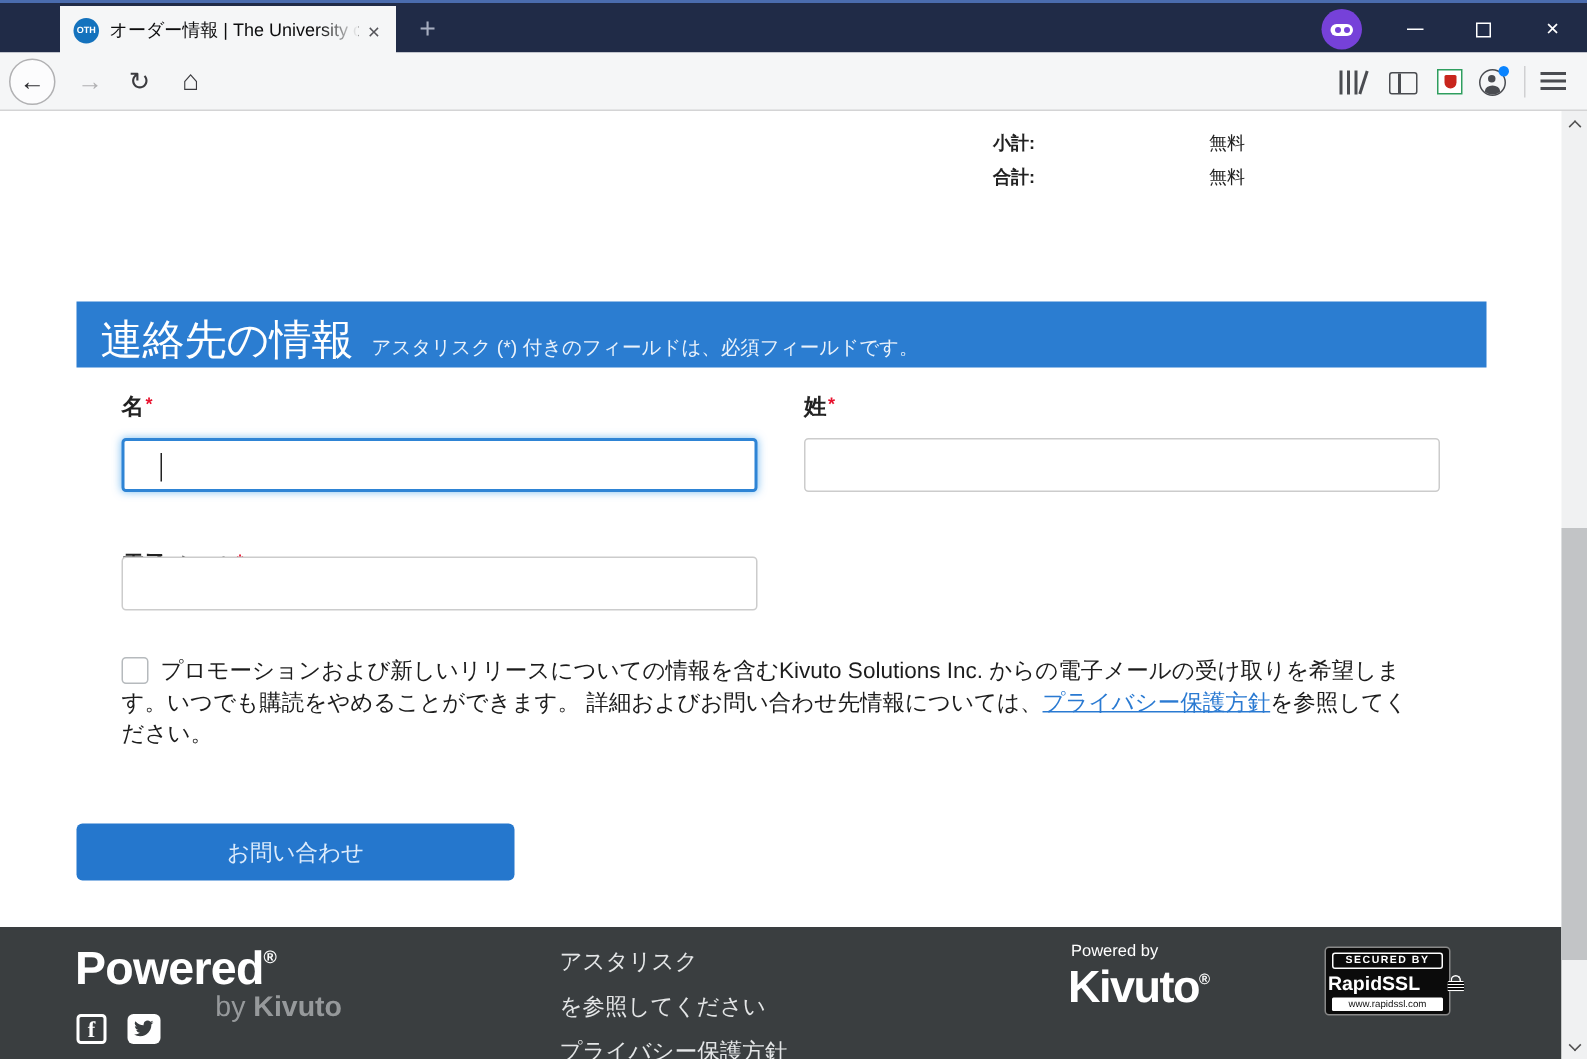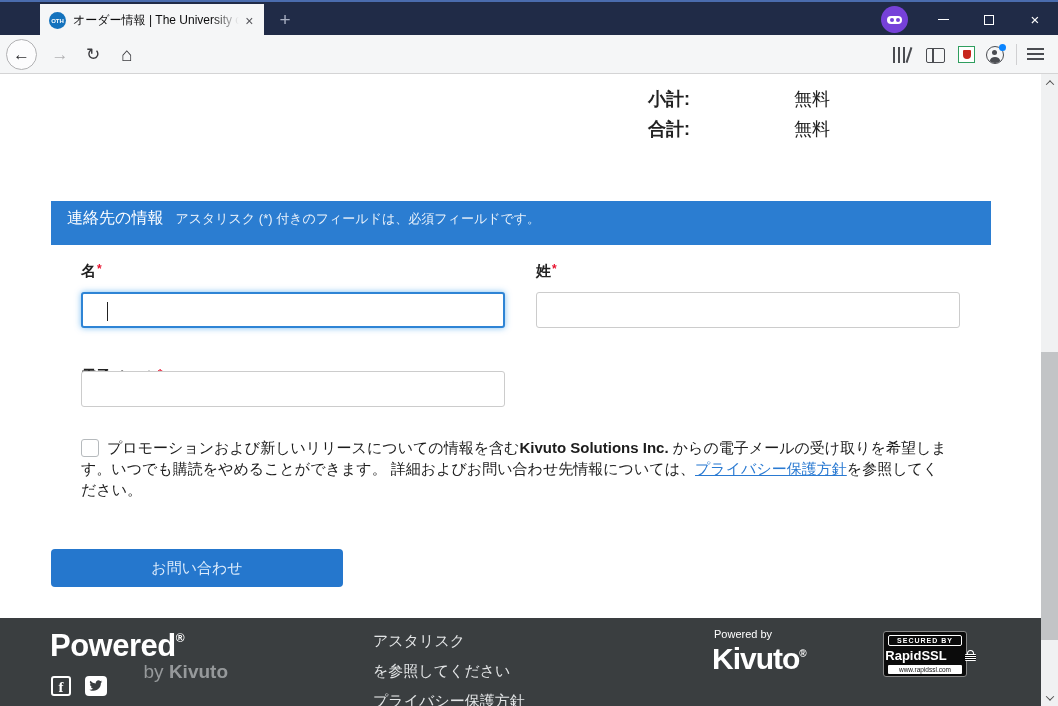--- a/index.html
+++ b/index.html
@@ -71,41 +71,41 @@
   .acct-icon .head { position:absolute; left:5px; top:3px; width:5px; height:5px; border-radius:50%; background:#4a4c51; }
   .acct-icon .body { position:absolute; left:2.5px; top:9.5px; width:10px; height:7px; border-radius:50% 50% 0 0; background:#4a4c51; }
   .acct-dot { position:absolute; left:999px; top:9px; width:7px; height:7px; border-radius:50%; background:#0a84ff; }
   .tb-sep { position:absolute; left:1016px; top:9px; width:1px; height:21px; background:#d0d0d2; }
   .menu-icon { position:absolute; left:1027px; top:13px; width:17px; }
   .menu-icon i { display:block; width:17px; height:2px; background:#4a4c51; margin-bottom:3px; }
 
   
   .content { position:absolute; left:0; top:74px; width:1041px; height:544px; background:#fff; }
   .totals { position:absolute; right:211px; top:13px; width:300px; }
-  .tot-row { display:flex; justify-content:flex-end; margin-bottom:6px; font-size:18px; }
+  .tot-row { display:flex; justify-content:flex-end; margin-bottom:6px; font-size:12px; }
   .tot-label { font-weight:bold; color:#222; width:60px; text-align:right; }
   .tot-value { width:140px; text-align:right; color:#222; }
 
   .section-bar { position:absolute; left:51px; top:127px; width:940px; height:44px; background:#2b7dd1;
     color:#fff; display:flex; align-items:baseline; padding:0 16px; }
-  .section-title { font-size:16px; padding-top:7px; }
+  .section-title { font-size:28px; padding-top:7px; }
   .section-sub { font-size:13px; margin-left:12px; color:#eaf2fb; }
 
   .field-label { position:absolute; font-size:15px; font-weight:bold; color:#222; }
   .req { color:#e8112d; font-size:12px; vertical-align:top; margin-left:1px; }
   .input { position:absolute; width:424px; height:36px; background:#fff; border:1px solid #ccc; border-radius:3px; }
   .input.focused { border:2px solid #2e84d5; box-shadow:0 0 6px rgba(82,168,236,.75); }
   .caret { position:absolute; left:24px; top:8px; width:1px; height:19px; background:#222;
     animation:blink 1.1s step-end infinite; }
   @keyframes blink { 50% { opacity:0; } }
 
   .optin { position:absolute; left:81px; top:363px; width:872px; font-size:15px; line-height:21px; color:#1c1c1c; }
   .checkbox { display:inline-block; width:18px; height:18px; border:1.5px solid #b6babd; border-radius:3px;
     background:#fff; vertical-align:-4px; margin-right:8px; }
-  .optin b { font-weight:bold; }
+  .optin b { font-weight:normal; }
   .link { color:#2a7ad2; }
 
   .continue-btn { position:absolute; left:51px; top:475px; width:292px; height:38px; background:#2577cd;
     border:none; border-radius:4px; color:#ddecfc; font-size:15px; font-family:inherit; }
 
   
   .footer { position:absolute; left:0; top:618px; width:1041px; height:88px; background:#3a3e40; color:#fff; }
   .oth-logo { position:absolute; left:50px; top:10px; font-size:31px; font-weight:bold; letter-spacing:-0.5px; color:#fff; }
   .oth-reg { font-size:12px; vertical-align:+14px; }
   .oth-sub { position:absolute; left:140px; top:43px; width:88px; text-align:right; font-size:19px; color:#96999b; }

